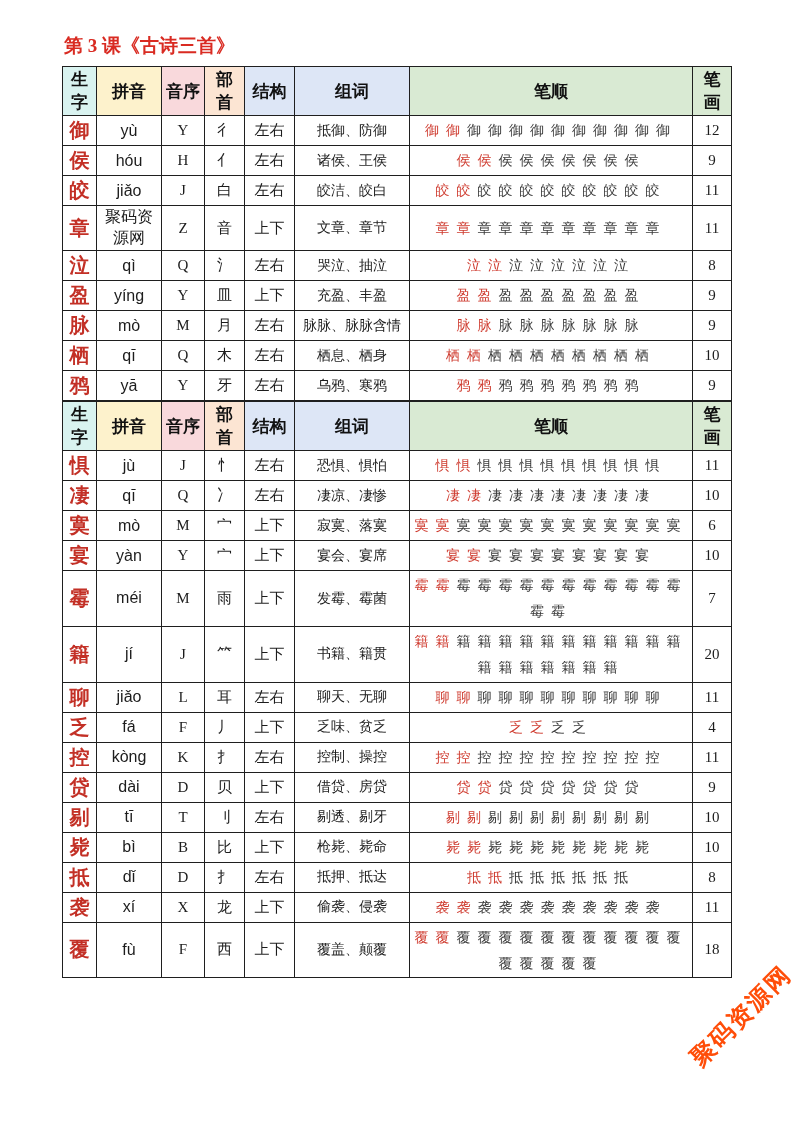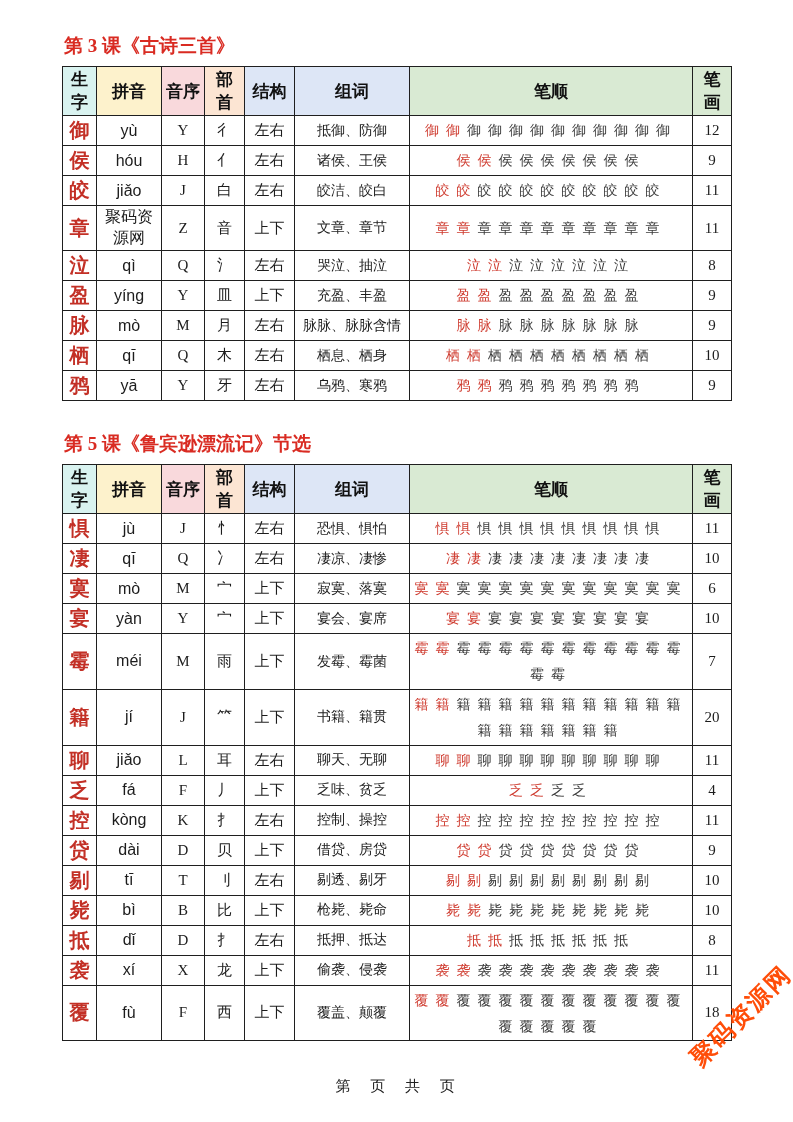--- a/index.html
+++ b/index.html
@@ -220,21 +220,20 @@
               <td class="cell-structure">左右</td>
               <td class="cell-words">乌鸦、寒鸦</td>
               <td class="cell-stroke-order"><span class="so-glyph" style="color: rgb(207, 59, 47);">鸦</span><span class="so-glyph" style="color: rgb(207, 59, 47);">鸦</span><span class="so-glyph" style="color: rgb(58, 58, 58);">鸦</span><span class="so-glyph" style="color: rgb(58, 58, 58);">鸦</span><span class="so-glyph" style="color: rgb(58, 58, 58);">鸦</span><span class="so-glyph" style="color: rgb(58, 58, 58);">鸦</span><span class="so-glyph" style="color: rgb(58, 58, 58);">鸦</span><span class="so-glyph" style="color: rgb(58, 58, 58);">鸦</span><span class="so-glyph" style="color: rgb(58, 58, 58);">鸦</span></td>
               <td class="cell-count">9</td>
             </tr>
           </tbody>
         </table>
     </section>
 
     <section class="lesson lesson-2">
-      <h2 class="lesson-title" style="color: rgb(217, 43, 34);">第 5 课《鲁宾逊漂流记》节选</h2>
       <table class="vocab">
           <colgroup>
             <col class="c-char">
             <col class="c-pinyin">
             <col class="c-initial">
             <col class="c-radical">
             <col class="c-structure">
             <col class="c-words">
             <col class="c-stroke-order">
             <col class="c-count">
@@ -401,14 +400,13 @@
               <td class="cell-words">覆盖、颠覆</td>
               <td class="cell-stroke-order"><span class="so-glyph" style="color: rgb(207, 59, 47);">覆</span><span class="so-glyph" style="color: rgb(207, 59, 47);">覆</span><span class="so-glyph" style="color: rgb(58, 58, 58);">覆</span><span class="so-glyph" style="color: rgb(58, 58, 58);">覆</span><span class="so-glyph" style="color: rgb(58, 58, 58);">覆</span><span class="so-glyph" style="color: rgb(58, 58, 58);">覆</span><span class="so-glyph" style="color: rgb(58, 58, 58);">覆</span><span class="so-glyph" style="color: rgb(58, 58, 58);">覆</span><span class="so-glyph" style="color: rgb(58, 58, 58);">覆</span><span class="so-glyph" style="color: rgb(58, 58, 58);">覆</span><span class="so-glyph" style="color: rgb(58, 58, 58);">覆</span><span class="so-glyph" style="color: rgb(58, 58, 58);">覆</span><span class="so-glyph" style="color: rgb(58, 58, 58);">覆</span><span class="so-glyph" style="color: rgb(58, 58, 58);">覆</span><span class="so-glyph" style="color: rgb(58, 58, 58);">覆</span><span class="so-glyph" style="color: rgb(58, 58, 58);">覆</span><span class="so-glyph" style="color: rgb(58, 58, 58);">覆</span><span class="so-glyph" style="color: rgb(58, 58, 58);">覆</span></td>
               <td class="cell-count">18</td>
             </tr>
           </tbody>
         </table>
     </section>
   </div>
 
   <div class="watermark" style="color: rgb(255, 77, 8);">聚码资源网</div>
-  <div class="page-footer">第 页 共 页</div>
 </div>
 
 </body></html>

